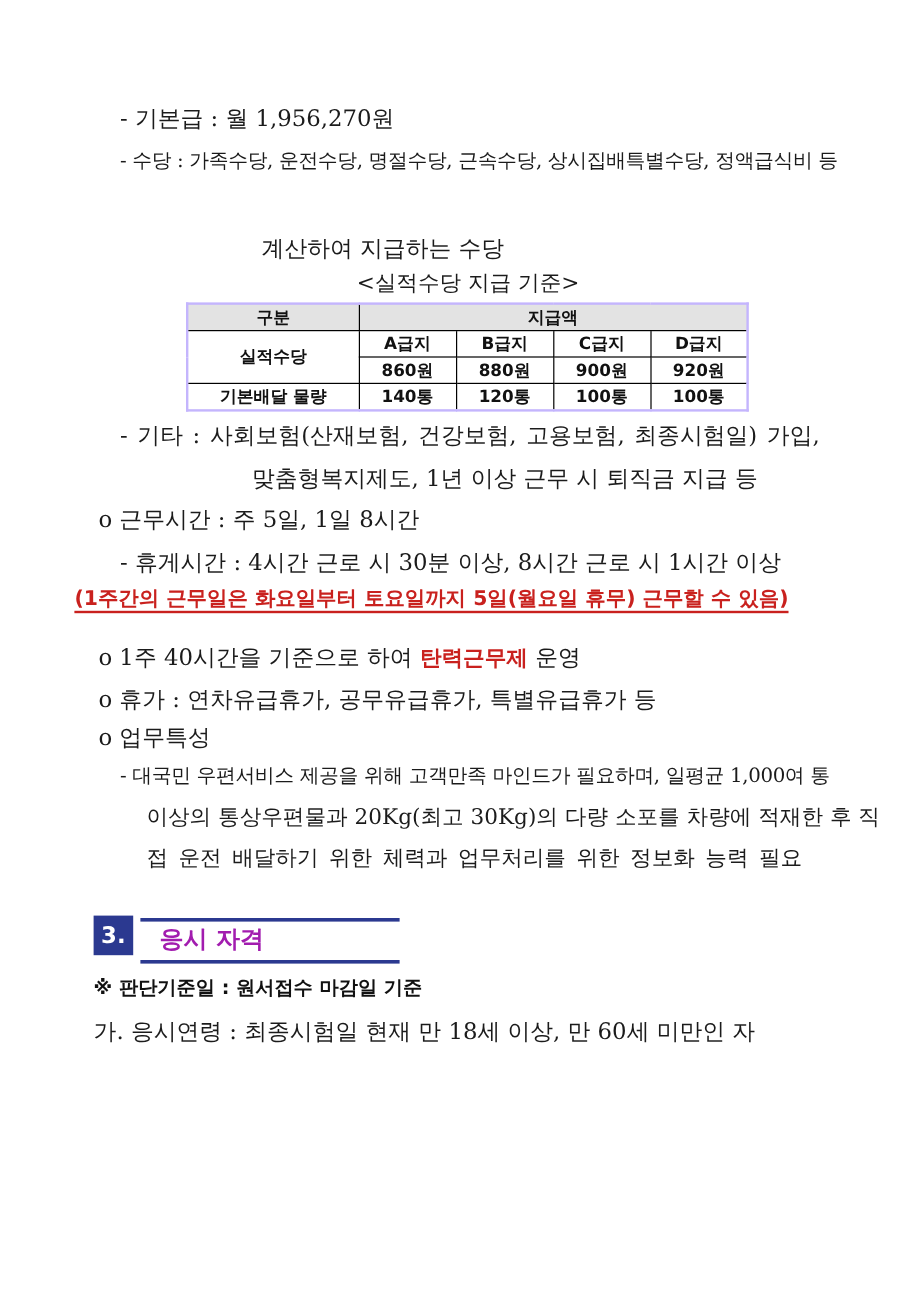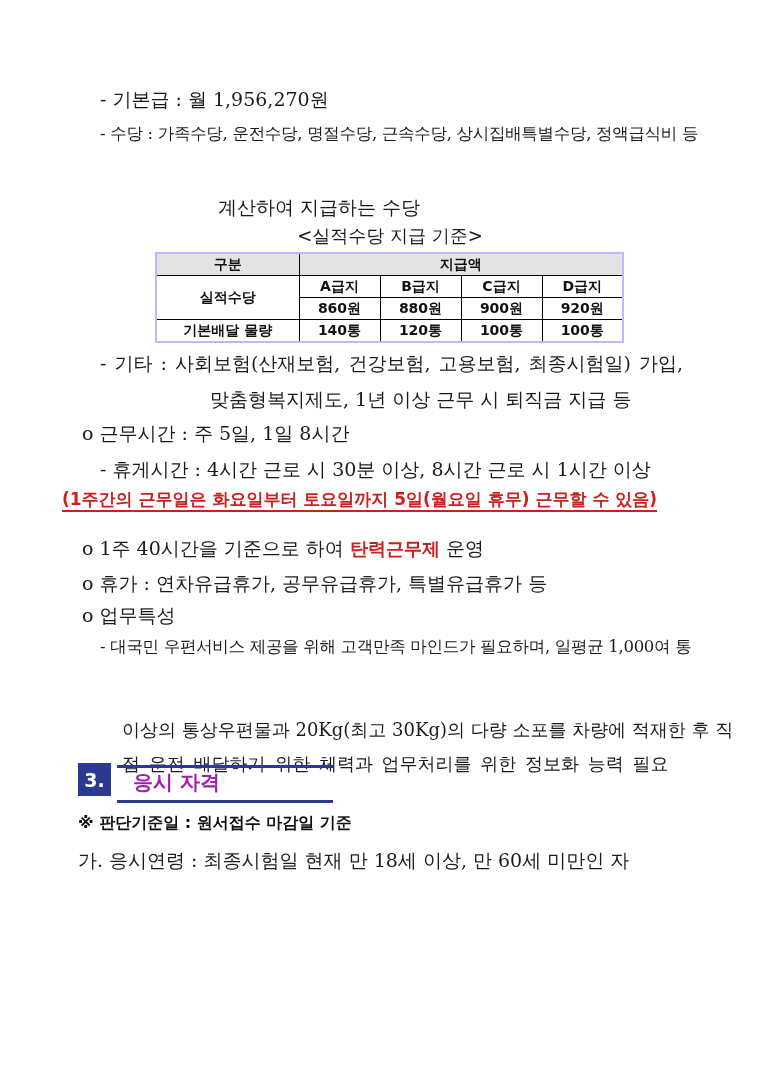--- a/index.html
+++ b/index.html
@@ -5,21 +5,21 @@
   html, body { margin:0; padding:0; background:#ffffff; }
   .page {
     position:relative; width:768px; height:906px;
     background:#ffffff; overflow:hidden;
     font-family:"DejaVu Serif","Liberation Serif",serif;
     color:#1b1b1b;
     text-decoration:underline;
   }
   .line { position:absolute; white-space:nowrap; font-size:19px; line-height:1.2; }
   .condensed { font-size:16.5px; letter-spacing:-0.3px; }
-  .mid { font-size:18px;margin-top:48px; }
+  .mid { font-size:18px; }
 
   
   .l-base        { left:100px; top:88px; }
   .l-allow       { left:100px; top:124px; }
   .l-perf1       { left:100px; top:160px; word-spacing:4px; }
   .l-perf2       { left:218px; top:196px; }
   .l-etc1        { left:100px; top:352px; word-spacing:2px; }
   .l-etc2        { left:185px; top:388px;margin-left:25px; }
 
   

